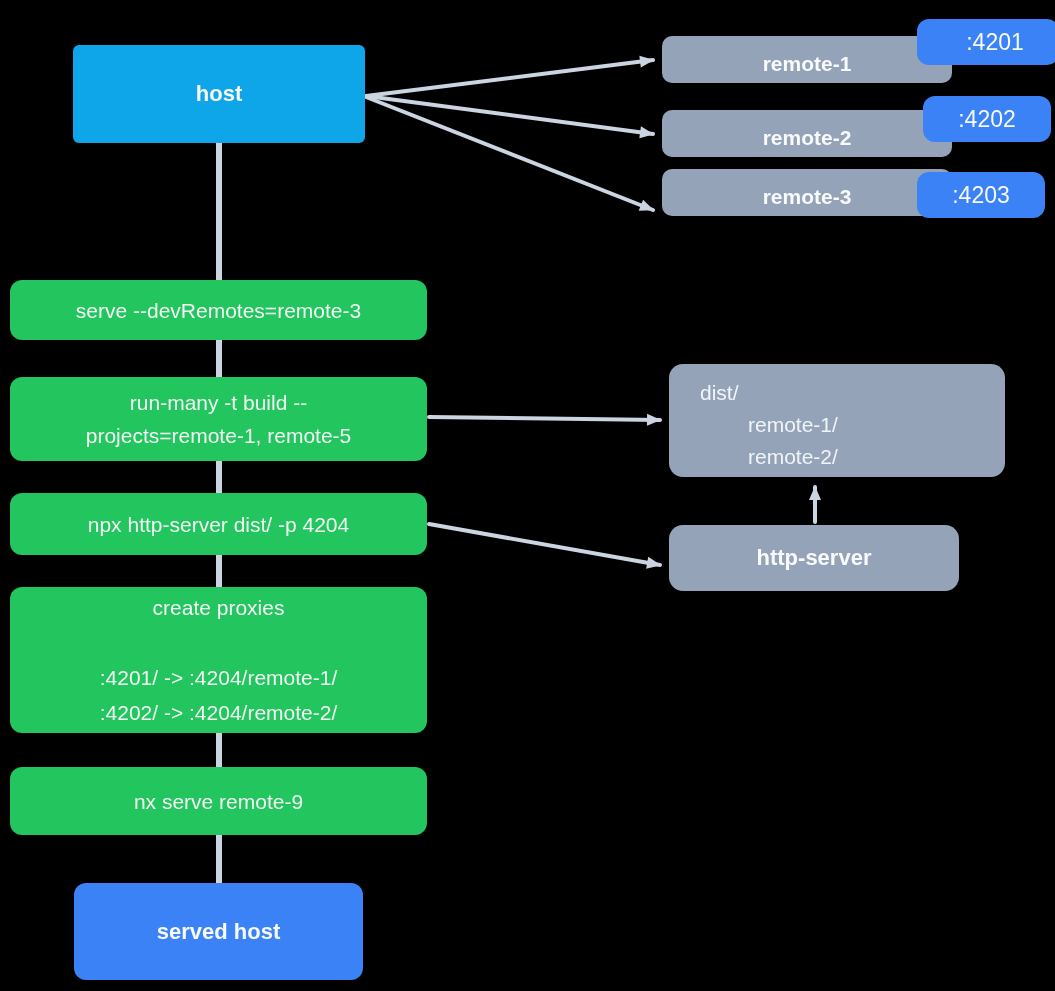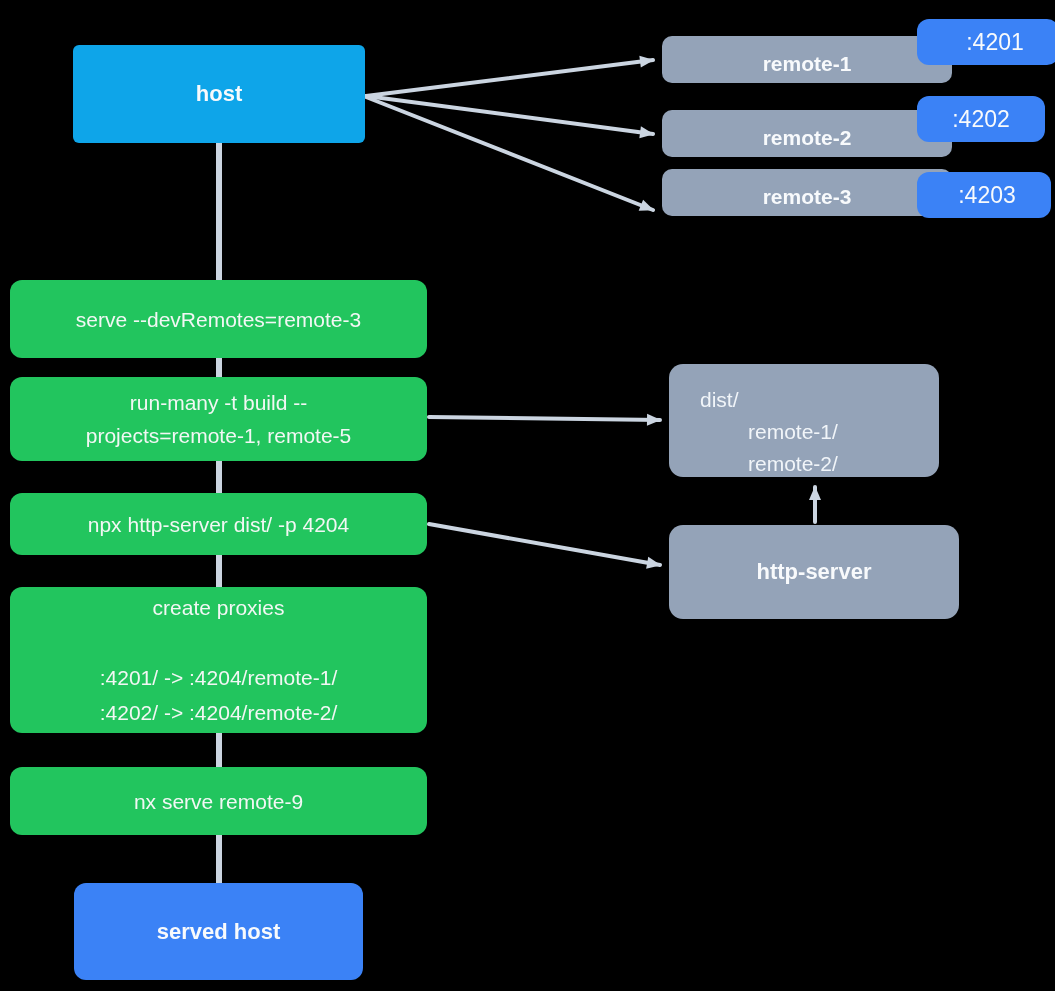--- a/index.html
+++ b/index.html
@@ -88,35 +88,35 @@
     background: var(--green, #22c55e);
     border-radius: 12px;
     font-size: 21px;
     line-height: 33px;
     color: #f2f7f4;
     text-align: center;
   }
   .preline { white-space: pre-line; }
   .step-create-proxies { line-height: 35px; }
   .node-dist {
-    left: 669px; top: 364px; width: 270px; height: 113px;
+    left: 669px; top: 364px; width: 336px; height: 113px;
     background: var(--gray, #94a3b8);
     border-radius: 14px;
     display: block;
-    padding: 20px 0 0 0;
+    padding: 13px 0 0 0;
     font-size: 21px;
     color: #f1f5f9;
   }
   .dist-line {
     line-height: 32px;
     padding-left: 31px;
   }
   .dist-line.indent { padding-left: 79px; }
   .node-http-server {
-    left: 669px; top: 525px; width: 290px; height: 94px;
+    left: 669px; top: 525px; width: 290px; height: 66px;
     background: var(--gray, #94a3b8);
     border-radius: 14px;
   }
 </style>
 </head>
 <body>
 
 <div class="canvas">
 
   <svg class="edges" width="1055" height="991">
@@ -144,32 +144,32 @@
   <div class="node remote" style="top:36px;">
     <span class="remote-label">remote-1</span>
   </div>
   <div class="badge" style="top:19px;padding-left:14px;">
     <span>:4201</span>
   </div>
 
   <div class="node remote" style="top:110px;">
     <span class="remote-label">remote-2</span>
   </div>
-  <div class="badge" style="top:96px;">
+  <div class="badge" style="top:96px;margin-left:6px;">
     <span>:4202</span>
   </div>
 
   <div class="node remote" style="top:169px;text-align:right;">
     <span class="remote-label">remote-3</span>
   </div>
-  <div class="badge" style="top:172px;padding-left:6px;">
+  <div class="badge" style="top:172px;">
     <span>:4203</span>
   </div>
 
-  <div class="node step" style="top:280px;height:78px;">
+  <div class="node step" style="top:280px;height:60px;">
     <span class="preline">serve --devRemotes=remote-3</span>
   </div>
 
   <div class="node step" style="top:377px;height:84px;">
     <span class="preline">run-many -t build --
 projects=remote-1, remote-5</span>
   </div>
 
   <div class="node step" style="top:493px;height:62px;">
     <span class="preline">npx http-server dist/ -p 4204</span>

